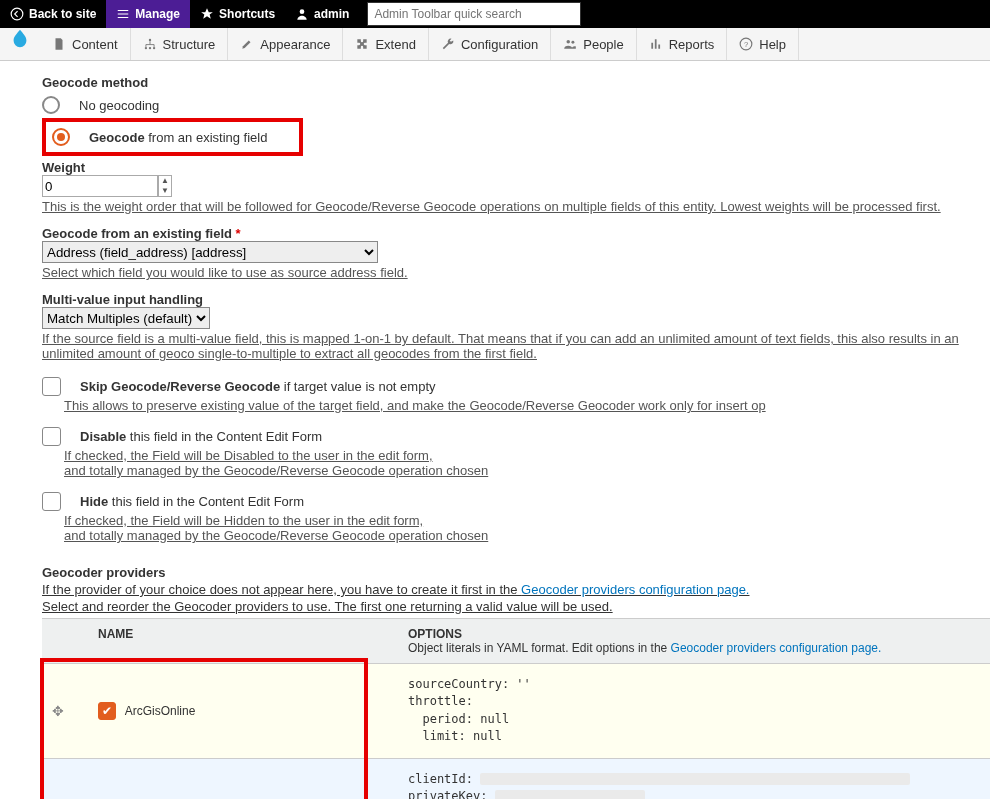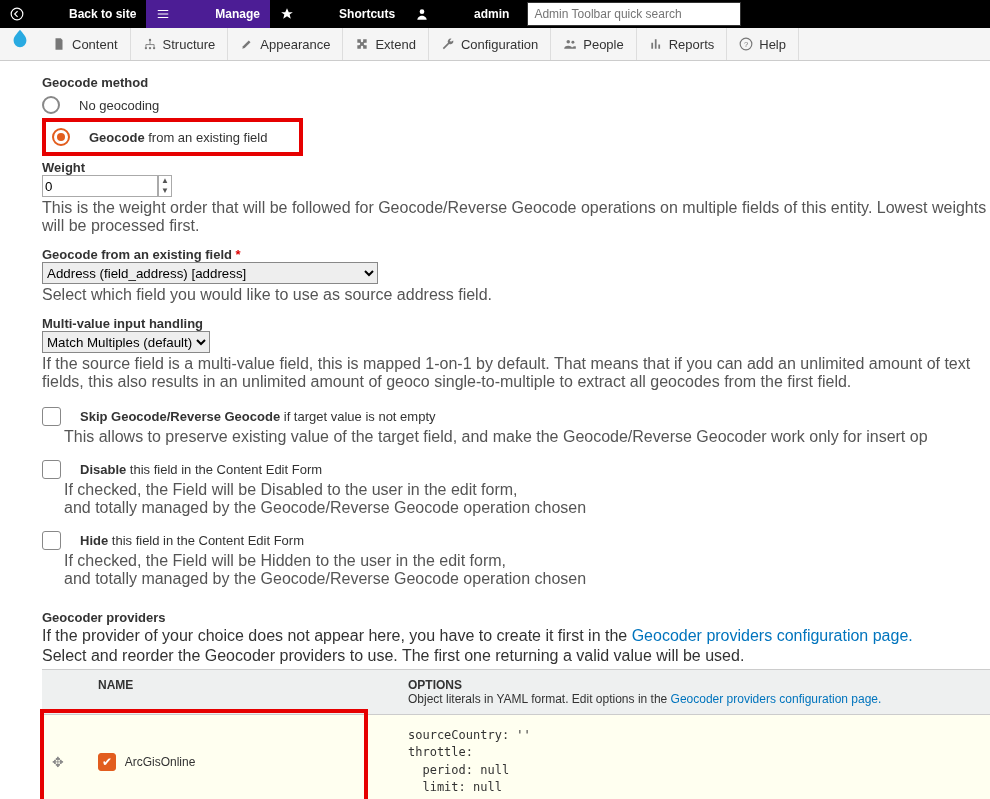--- a/index.html
+++ b/index.html
@@ -1,31 +1,31 @@
 <!DOCTYPE html>
 <html><head>
 <meta charset="utf-8">
 <style>
   html,body{margin:0;padding:0;font-family:"Helvetica Neue",Arial,sans-serif;font-size:13px;color:#333;background:#fff;}
   
   .admin-bar{background:#000;color:#fff;display:flex;align-items:center;height:28px;}
-  .admin-item{display:flex;align-items:center;padding:0 10px;height:28px;font-weight:bold;font-size:12px;cursor:pointer;gap:40px;}
+  .admin-item{display:flex;align-items:center;padding:0 10px;height:28px;font-weight:bold;font-size:12px;cursor:pointer;}
   .admin-item.active{background:#4c1d95;}
   .admin-item svg, .admin-item .glyph{margin-right:5px;}
   .search-box{margin-left:8px;}
   .search-box input{width:200px;height:20px;border:1px solid #333;background:#fff;color:#333;padding:1px 6px;font-size:12px;}
   
   .secondary-bar{background:#f5f5f5;border-bottom:1px solid #ccc;display:flex;align-items:flex-start;height:32px;}
   .drupal-logo{width:40px;display:flex;justify-content:center;align-items:center;}
   .tab{display:flex;align-items:center;padding:0 12px;height:32px;border-right:1px solid #ddd;font-size:13px;color:#333;cursor:pointer;}
   .tab svg{margin-right:6px;color:#777;}
   
   .page{padding:8px 0 40px 42px;}
   .section-label{font-weight:bold;margin-top:6px;}
-  .help{color:#555;font-size:16px;margin-top:2px;}
+  .help{color:#555;font-size:13px;margin-top:2px;text-decoration:underline;}
   .radio-row, .check-row{display:flex;align-items:center;margin-top:6px;gap:13px;}
   .radio{width:14px;height:14px;border:2px solid #888;border-radius:50%;background:#fff;margin-right:6px;display:inline-flex;justify-content:center;align-items:center;}
   .radio.checked{border-color:#e25d1e;}
   .radio.checked::after{content:'';width:8px;height:8px;border-radius:50%;background:#e25d1e;}
   .highlight-box{display:inline-flex;align-items:center;border:4px solid #e60000;padding:6px 32px 6px 6px;margin-top:4px;}
   .num-input{width:110px;height:18px;border:1px solid #aaa;}
   .spin{display:inline-flex;flex-direction:column;border:1px solid #aaa;height:20px;width:12px;vertical-align:top;}
   .spin span{flex:1;font-size:8px;text-align:center;line-height:9px;color:#555;}
   .req{color:#d00;}
   select.wide{width:336px;height:22px;border:1px solid #888;background:#eee;}

